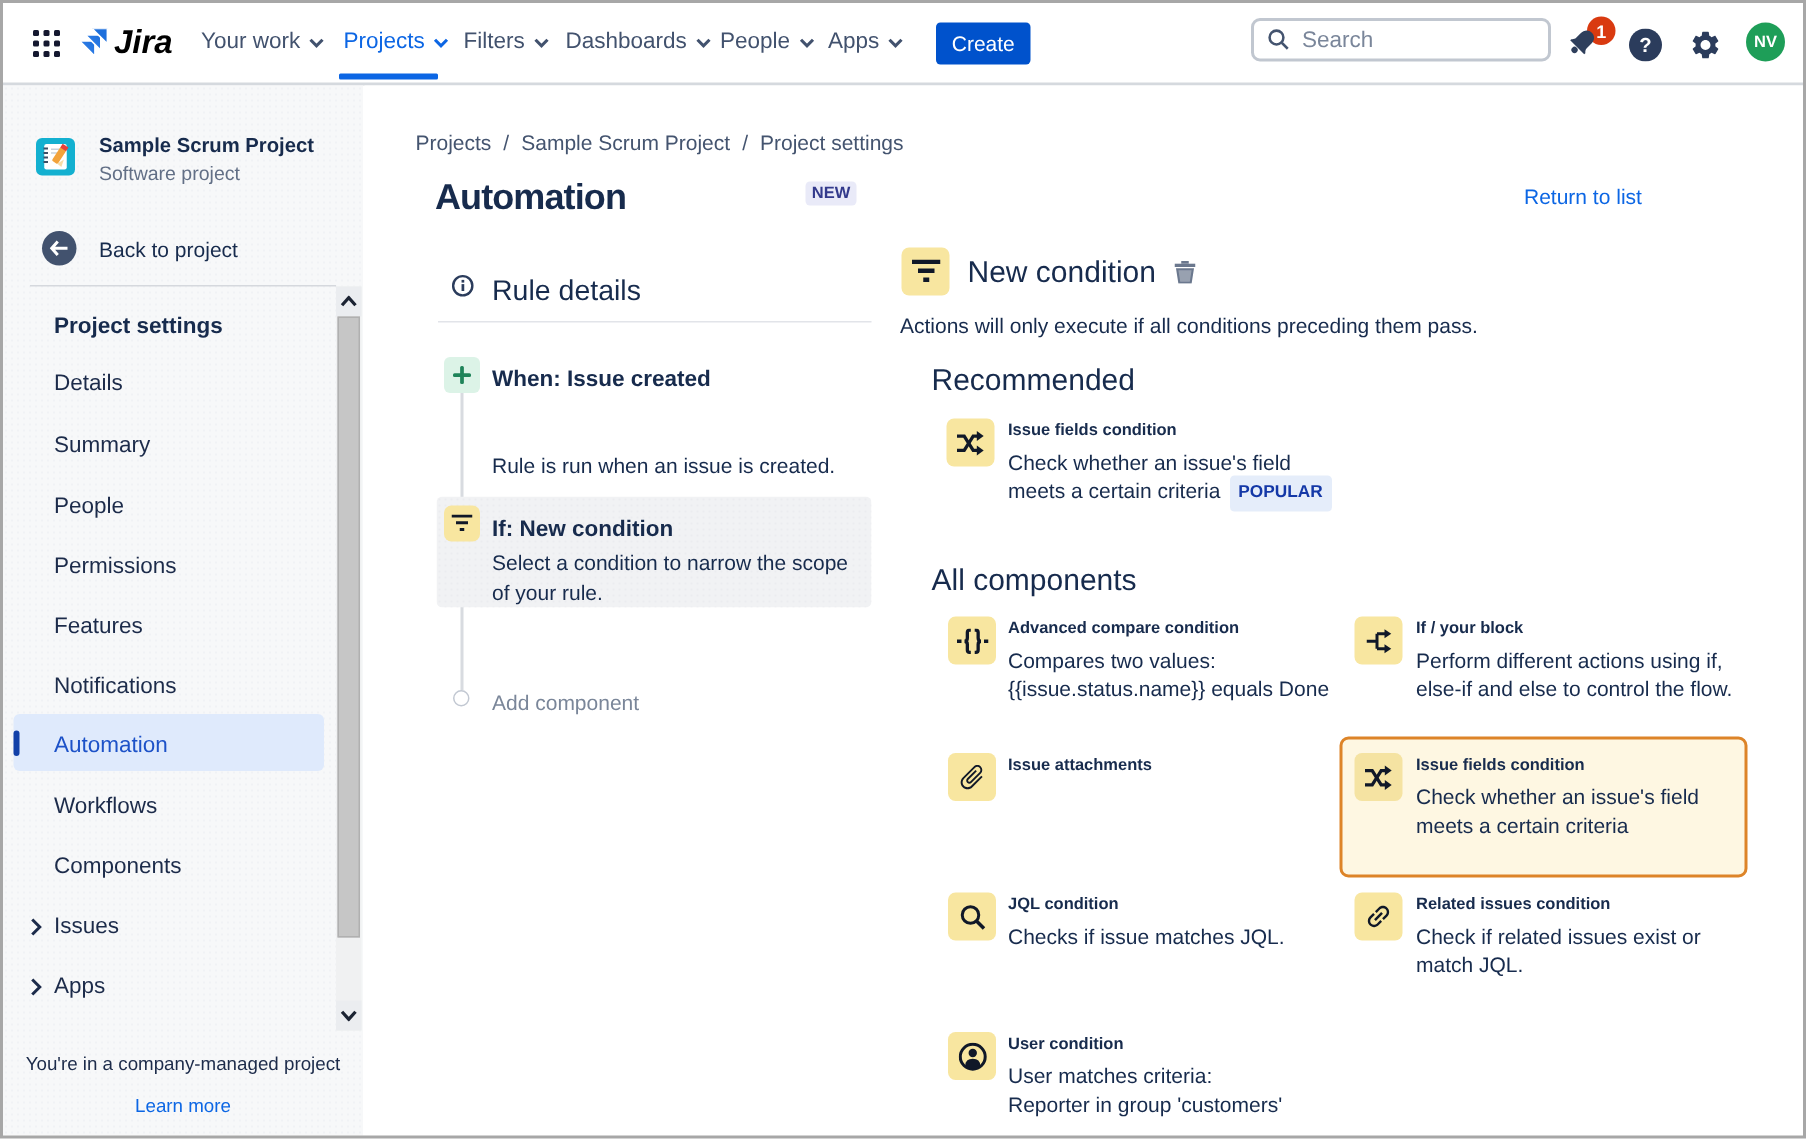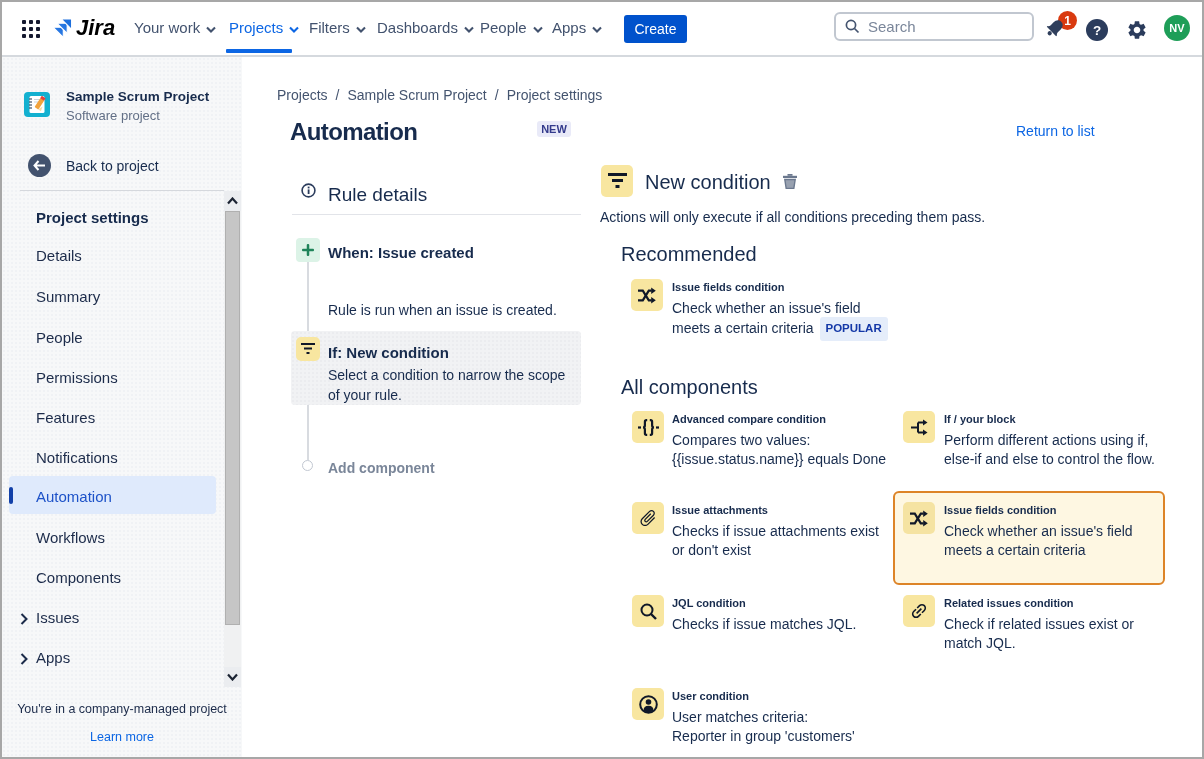--- a/index.html
+++ b/index.html
@@ -55,21 +55,21 @@
   .tl-line { position:absolute; left:307px; top:250px; width:2px; height:210px; background:#d8dbe0; }
   .gicon { position:absolute; left:296px; top:238px; width:24px; height:24px; border-radius:4px; background:#dcf3e7; color:#1f845a; display:flex; align-items:center; justify-content:center; }
   .when-t { position:absolute; left:328px; top:244px; font-size:15px; font-weight:bold; color:#172b4d; }
   .when-d { position:absolute; left:328px; top:254px; font-size:14px; color:#172b4d;margin-top:48px; }
   .ifbox { position:absolute; left:291px; top:331px; width:290px; height:74px; background:#f1f2f4; border-radius:4px;
      background-image:radial-gradient(#ebecef 0.9px, transparent 1px); background-size:4px 4px; }
   .yicon24 { position:absolute; width:24px; height:24px; border-radius:5px; background:#f8e6a0; display:flex; align-items:center; justify-content:center; }
   .if-t { position:absolute; left:328px; top:344px; font-size:15px; font-weight:bold; color:#172b4d; }
   .if-d { position:absolute; left:328px; top:366px; font-size:14px; color:#172b4d; line-height:19.5px; }
   .addc-c { position:absolute; left:302px; top:460px; width:11px; height:11px; border-radius:50%; border:1.5px solid #c2c8d2; background:#fff; }
-  .addc-t { position:absolute; left:328px; top:460px; font-size:14px; color:#7a8699;font-weight:bold; }
+  .addc-t { position:absolute; left:328px; top:460px; font-size:14px; color:#7a8699; }
 
   
   .yicon32 { position:absolute; width:32px; height:32px; border-radius:5px; background:#f8e6a0; display:flex; align-items:center; justify-content:center; }
   .nc-title { position:absolute; left:645px; top:171px; font-size:20px; color:#172b4d; }
   .nc-desc { position:absolute; left:600px; top:209px; font-size:14px; color:#172b4d; }
   .h2 { position:absolute; font-size:20px; color:#172b4d; }
   .it-title { position:absolute; font-size:11px; font-weight:bold; color:#172b4d; }
   .it-desc { position:absolute; font-size:14px; color:#172b4d; line-height:19.3px; }
   .popular { display:inline-block; background:#e5edfa; border-radius:3px; color:#1438a7; font-size:11.5px; font-weight:bold; padding:2px 6px; position:relative; top:-1px; margin-left:2px; }
   .selcard { position:absolute; left:893px; top:491px; width:272px; height:94px; background:#fef7e2; border:2px solid #dd8428; border-radius:6px; }
@@ -334,21 +334,20 @@
   </div>
   <div class="it-title" style="left:944px; top:413px;">If / your block</div>
   <div class="it-desc" style="left:944px; top:431px;">Perform different actions using if,<br>else-if and else to control the flow.</div>
 
   <div class="yicon32" style="left:632px; top:502px;">
     <svg width="20" height="20" viewBox="0 0 24 24">
       <path transform="rotate(45 12 12)" fill="#101828" d="M16.5,6v11.5c0,2.21-1.79,4-4,4s-4-1.79-4-4V5c0-1.38,1.12-2.5,2.5-2.5s2.5,1.12,2.5,2.5v10.5c0,0.55-0.45,1-1,1s-1-0.45-1-1V6H10v9.5c0,1.38,1.12,2.5,2.5,2.5s2.5-1.12,2.5-2.5V5c0-2.21-1.79-4-4-4S7,2.79,7,5v12.5c0,3.04,2.46,5.5,5.5,5.5s5.5-2.46,5.5-5.5V6H16.5z"></path>
     </svg>
   </div>
   <div class="it-title" style="left:672px; top:504px;">Issue attachments</div>
-  <div class="it-desc" style="left:672px; top:522px;">Checks if issue attachments exist<br>or don't exist</div>
 
   <div class="selcard"></div>
   <div class="yicon32" style="left:903px; top:502px; background:#f5e3a2;">
     <svg width="18" height="17" viewBox="0 0 18 17">
       <g stroke="#101828" stroke-width="2.2" fill="none">
         <path d="M0 3.7 L4.8 3.7 L10.8 13.3 L13.6 13.3"></path>
         <path d="M0 13.3 L4.8 13.3 L10.8 3.7 L13.6 3.7"></path>
       </g>
       <path d="M13.2 0.4 L17.8 3.7 L13.2 7 Z" fill="#101828"></path>
       <path d="M13.2 10 L17.8 13.3 L13.2 16.6 Z" fill="#101828"></path>

